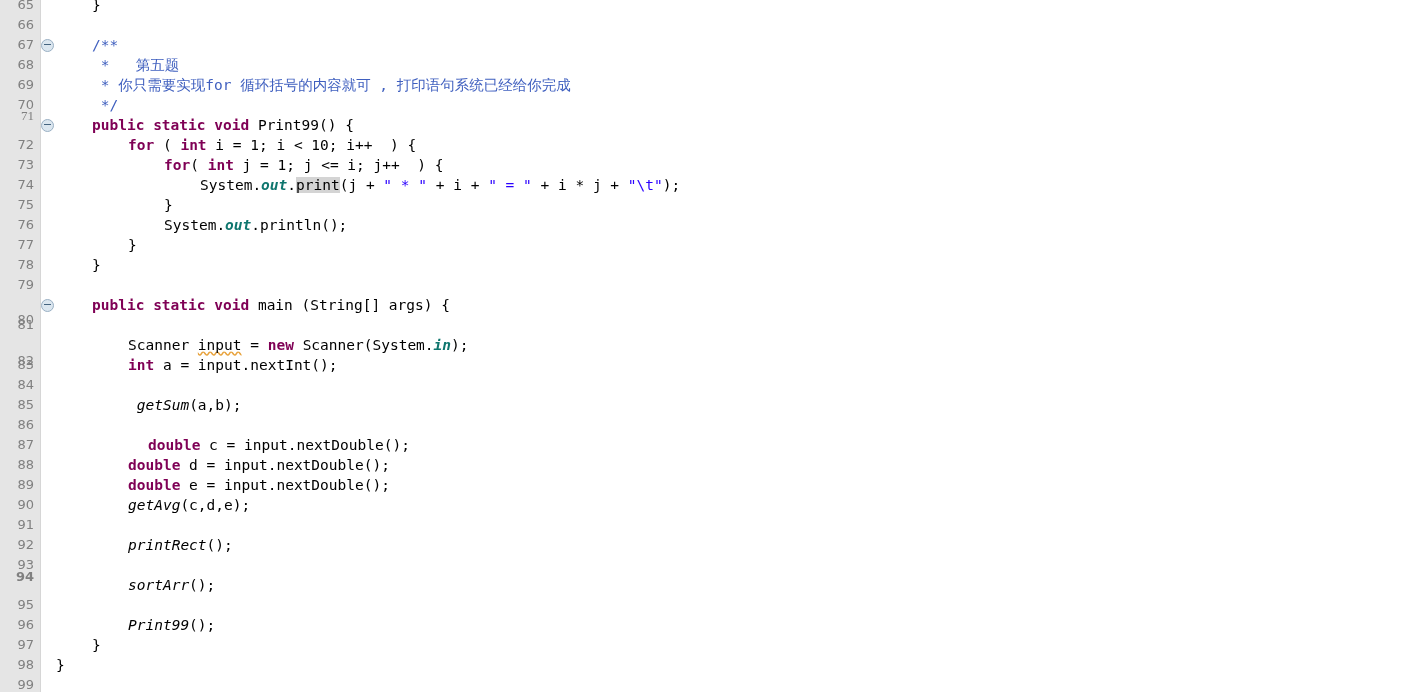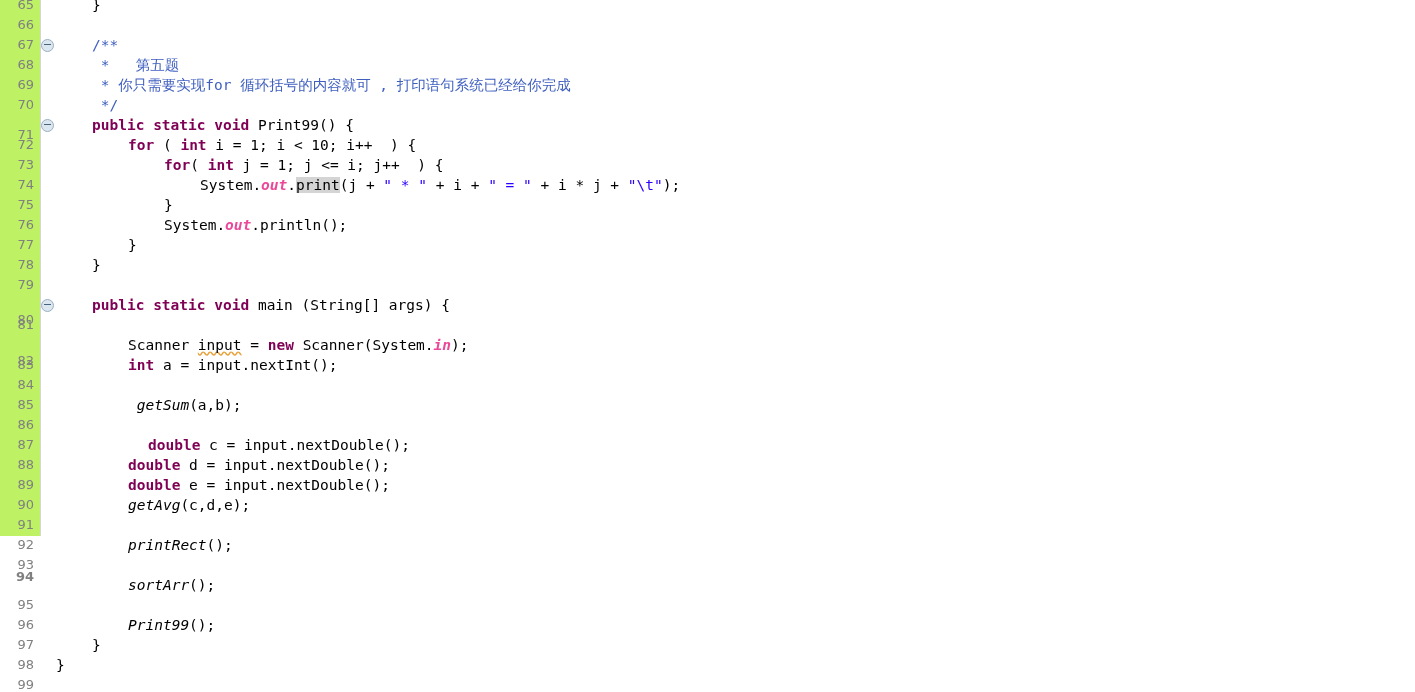--- a/index.html
+++ b/index.html
@@ -29,22 +29,22 @@
     top: 0;
     width: 14px;
     height: 692px;
     background: #ffffff;
   }
   #gutter {
     position: absolute;
     left: 0;
     top: 0;
     width: 40px;
-    height: 536px;
-    background: #bef264;
+    height: 692px;
+    background: #e5e5e5;
     border-right: 1px solid #d6d6d6;
   }
   #fold-bar {
     position: absolute;
     left: 41px;
     top: 0;
     width: 14px;
     height: 692px;
     background: #ffffff;
   }
@@ -123,21 +123,21 @@
     font-family: "DejaVu Sans Mono", monospace;
     font-size: 14.5px;
     color: #000000;
     letter-spacing: 0px;
   }
 
   
   .kw   { color: #7f0055; font-weight: bold; }
   .str  { color: #2a00ff; }
   .cmt  { color: #3f5fbf; }
-  .fld  { color: #ec4899; font-weight: bold; font-style: italic; }
+  .fld  { color: #0f766e; font-weight: bold; font-style: italic; }
   .mth  { color: #000000; font-style: italic; }
   .occ  { background: #d4d4d4; }
   .warnsq {
     text-decoration: underline wavy #e8a33d;
     text-decoration-skip-ink: none;
   }
   .cjk { font-family: "DejaVu Sans", sans-serif; }
 </style>
 </head>
 <body>
@@ -149,21 +149,21 @@
         <b></b>
       </div>
     </div>
   <div id="gutter">
       <div class="ln" style="top: -5px;">65</div>
       <div class="ln" style="top: 15px;">66</div>
       <div class="ln" style="top: 35px;">67</div>
       <div class="ln" style="top: 55px;">68</div>
       <div class="ln" style="top: 75px;">69</div>
       <div class="ln" style="top: 95px;">70</div>
-      <div class="ln" style="top: 125px;">71</div>
+      <div class="ln" style="top: 106px; font-family: Liberation Serif, serif;">71</div>
       <div class="ln" style="top: 135px;">72</div>
       <div class="ln" style="top: 155px;">73</div>
       <div class="ln" style="top: 175px;">74</div>
       <div class="ln" style="top: 195px;">75</div>
       <div class="ln" style="top: 215px;">76</div>
       <div class="ln" style="top: 235px;">77</div>
       <div class="ln" style="top: 255px;">78</div>
       <div class="ln" style="top: 275px;">79</div>
       <div class="ln" style="top: 310px; padding-left: 37px;">80</div>
       <div class="ln" style="top: 315px;">81</div>

